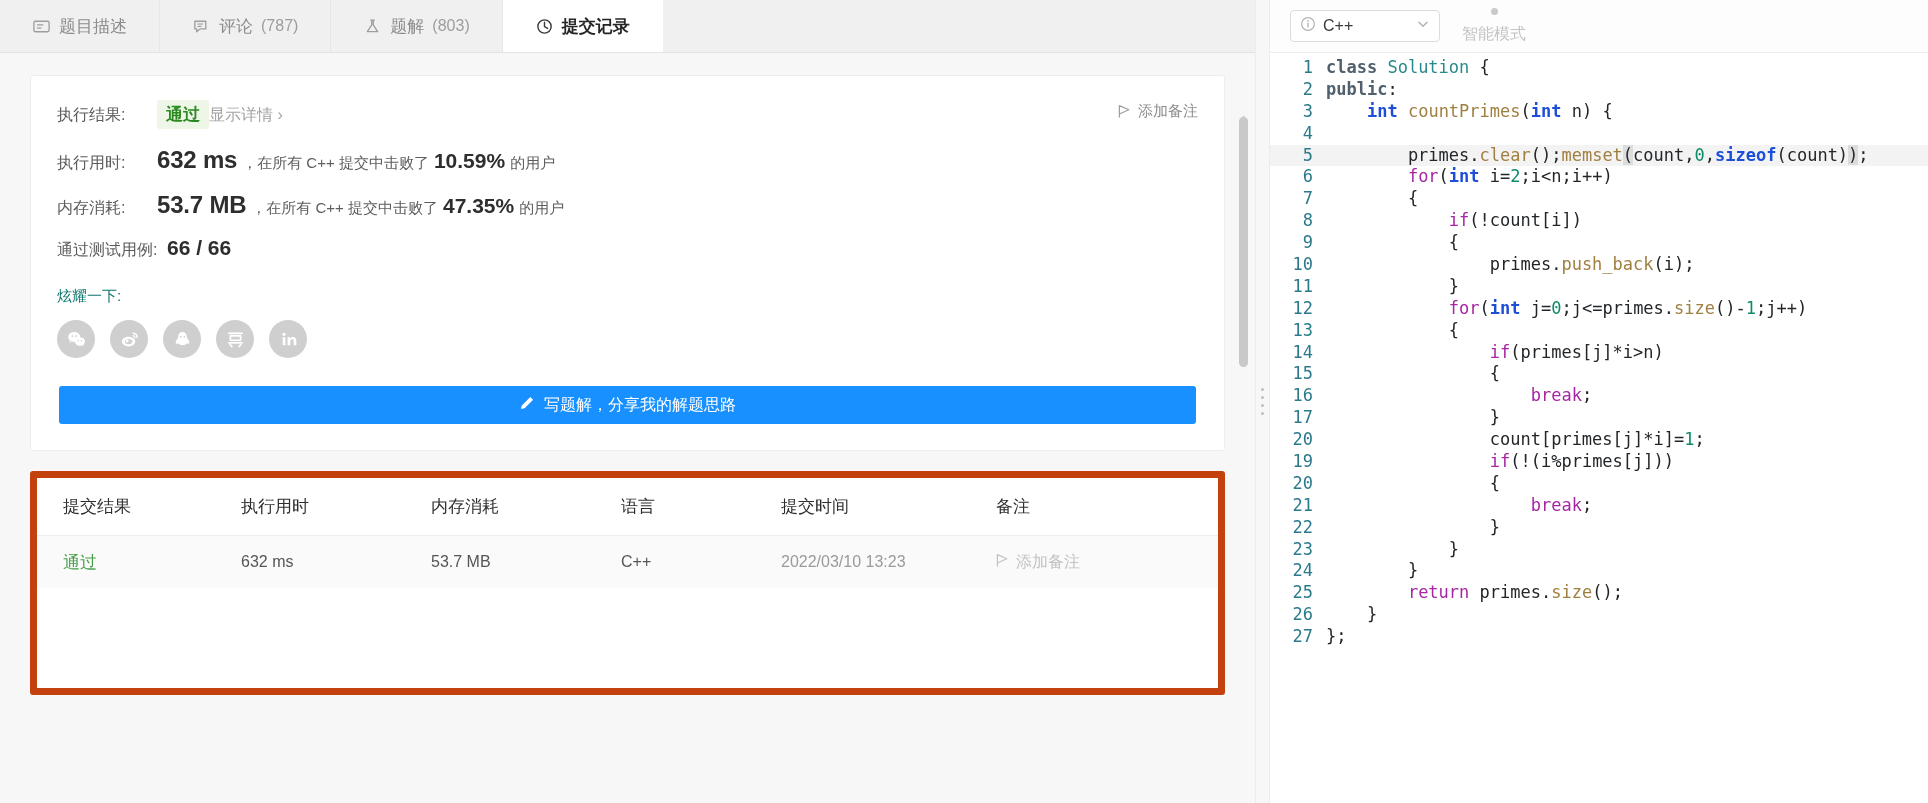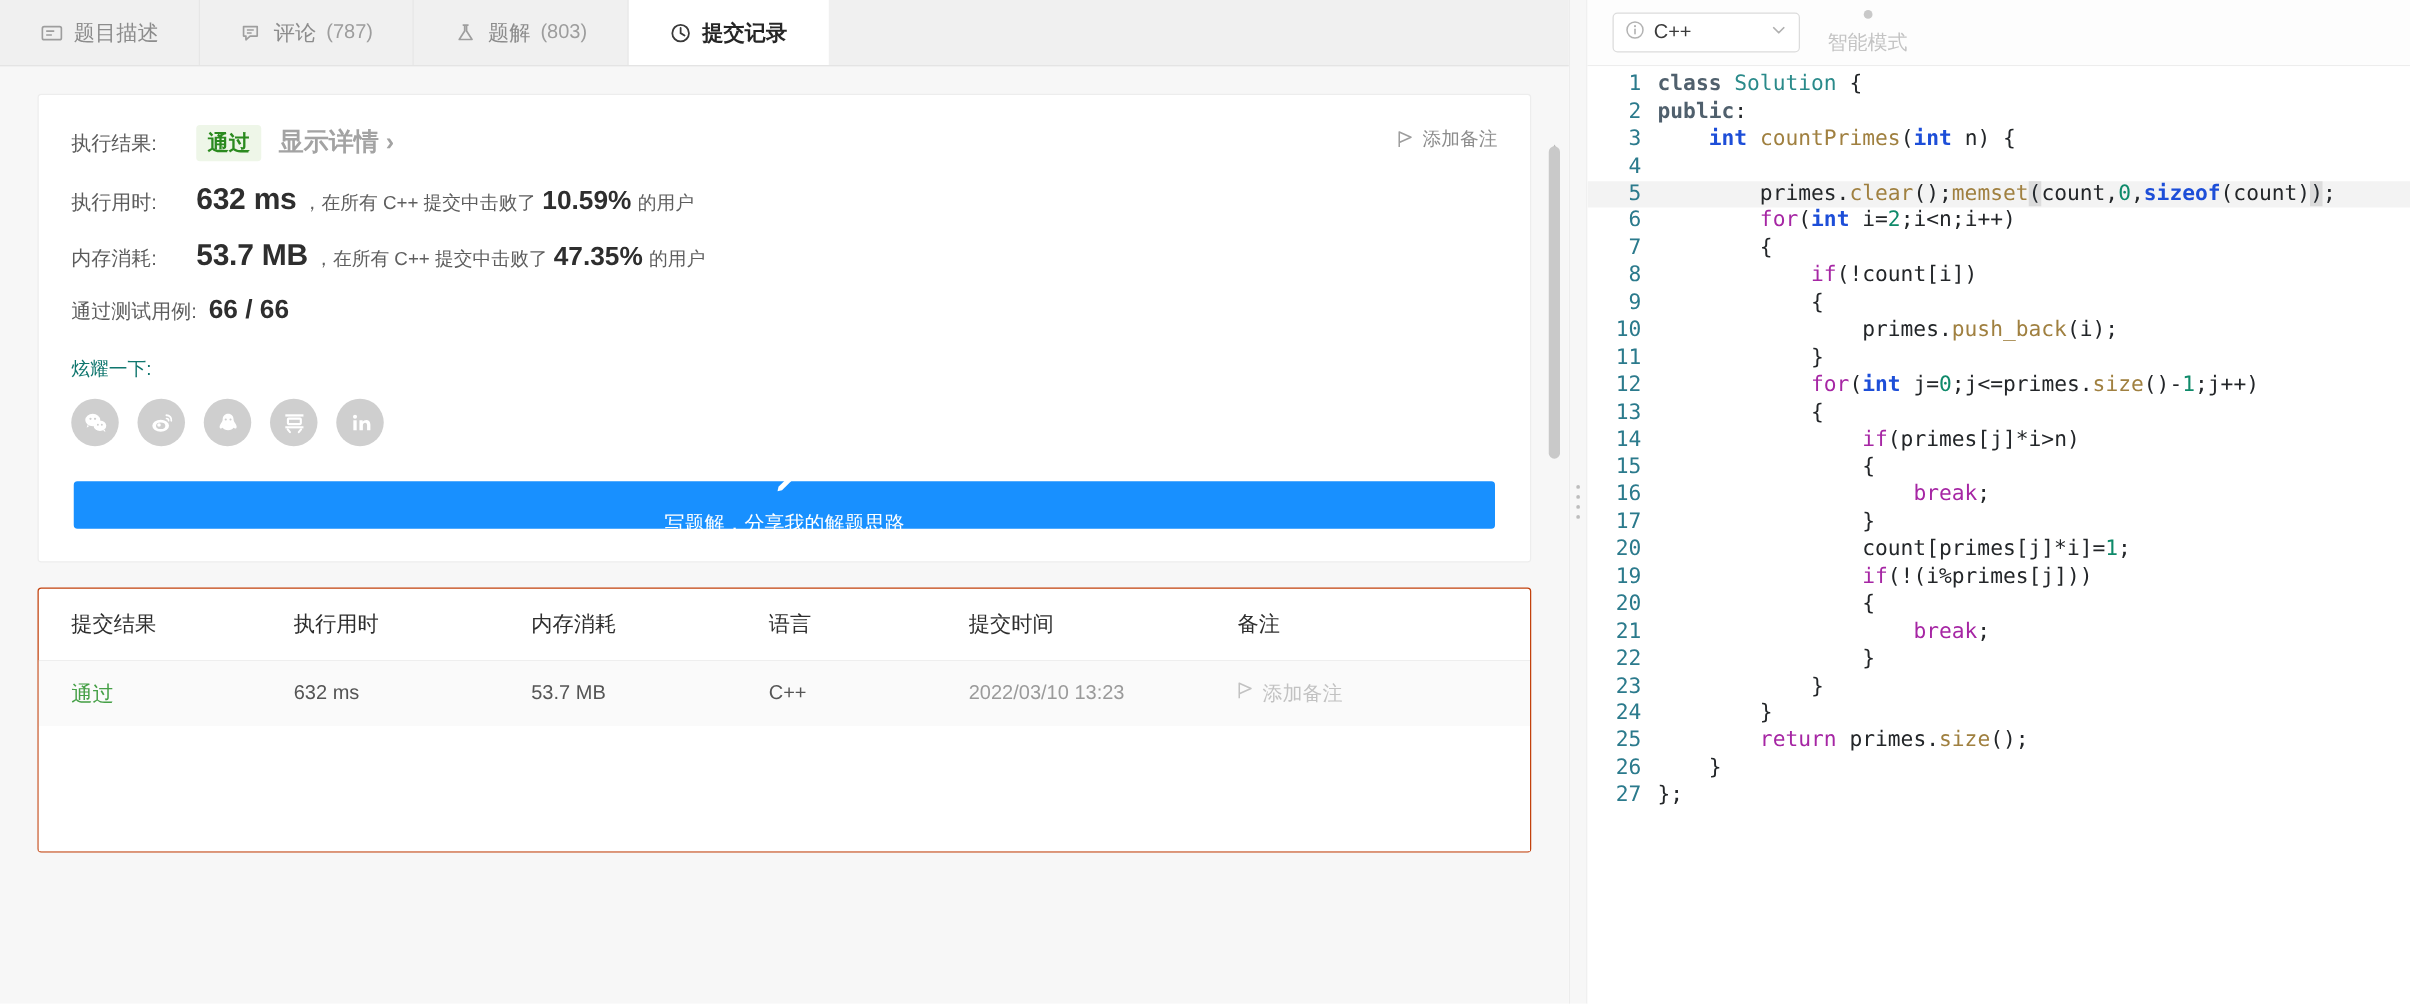--- a/index.html
+++ b/index.html
@@ -63,21 +63,21 @@
   .rlabel.wide { width: 110px; flex: 0 0 110px; }
 
   .badge-pass {
     display: inline-block;
     background: #eef6e8;
     color: #2b8a1f;
     font-size: 17px; font-weight: 600;
     padding: 3px 9px; border-radius: 3px;
   }
   .detail-link {
-    font-size: 20px; color: #a3a3a3; margin-left: 14px; cursor: pointer; font-weight: bold;
+    font-size: 16px; color: #a3a3a3; cursor: pointer;
   }
   .addnote-top {
     position: absolute; right: 26px; top: 26px;
     font-size: 15px; color: #8c8c8c;
     display: flex; align-items: center; gap: 7px; cursor: pointer;
   }
   .flag-ico svg { display: block; }
 
   .big-val {
     font-size: 24px; font-weight: 700; color: #2e2e2e;
@@ -96,25 +96,24 @@
     cursor: pointer;
   }
   .share-ico svg { display: block; }
 
   #write-btn {
     display: flex; align-items: center; justify-content: center; gap: 9px;
     height: 38px;
     background: #1890ff; color: #ffffff;
     font-size: 16px; border-radius: 3px; cursor: pointer;
     margin: 0 2px;
-    flex-direction: column;
   }
 
   
-  #sub-table { margin-top: 20px; background: #fff; border: 1px solid #c2410c; border-radius: 3px; }
+  #sub-table { margin-top: 20px; background: #fff; border: 7px solid #c2410c; border-radius: 3px; }
   .trow { display: flex; align-items: center; }
   .thead { height: 58px; border-bottom: 1px solid #eeeeee; }
   .thead .cell { font-size: 17px; color: #2e2e2e; }
   .tbody-row { height: 52px; background: #fafafa; cursor: pointer; }
   .cell { padding: 0 4px; font-size: 16px; color: #555; }
   .c-result { width: 200px; flex: 0 0 200px; padding-left: 26px; }
   .c-time   { width: 190px; flex: 0 0 190px; }
   .c-mem    { width: 190px; flex: 0 0 190px; }
   .c-lang   { width: 160px; flex: 0 0 160px; }
   .c-date   { width: 215px; flex: 0 0 215px; }

